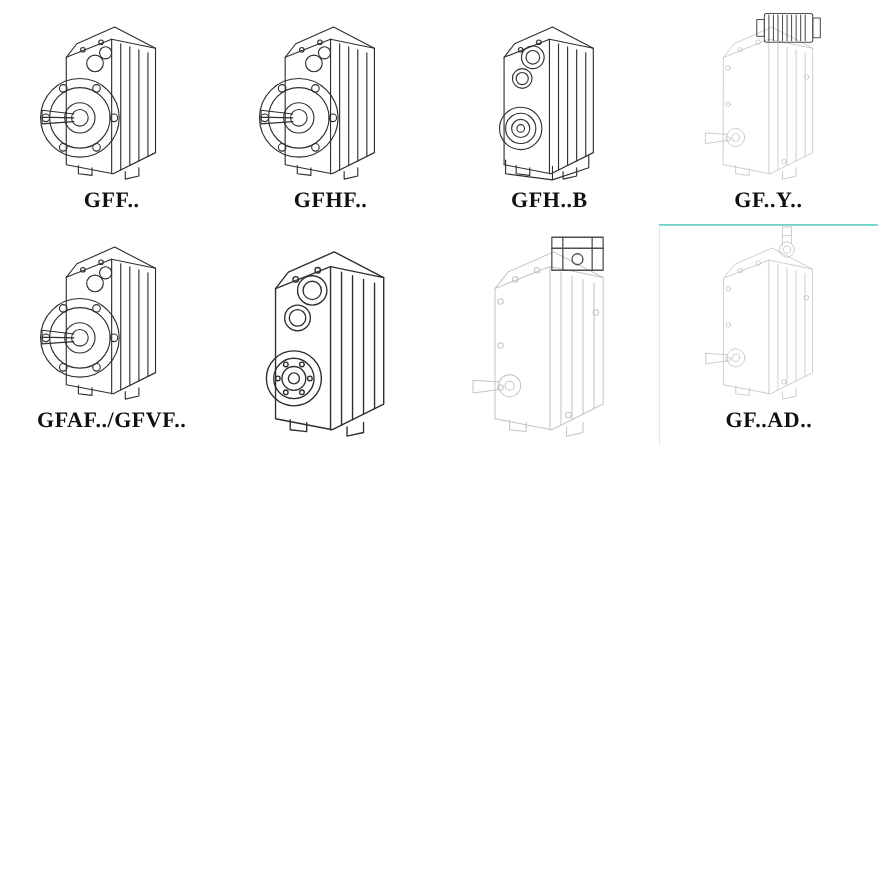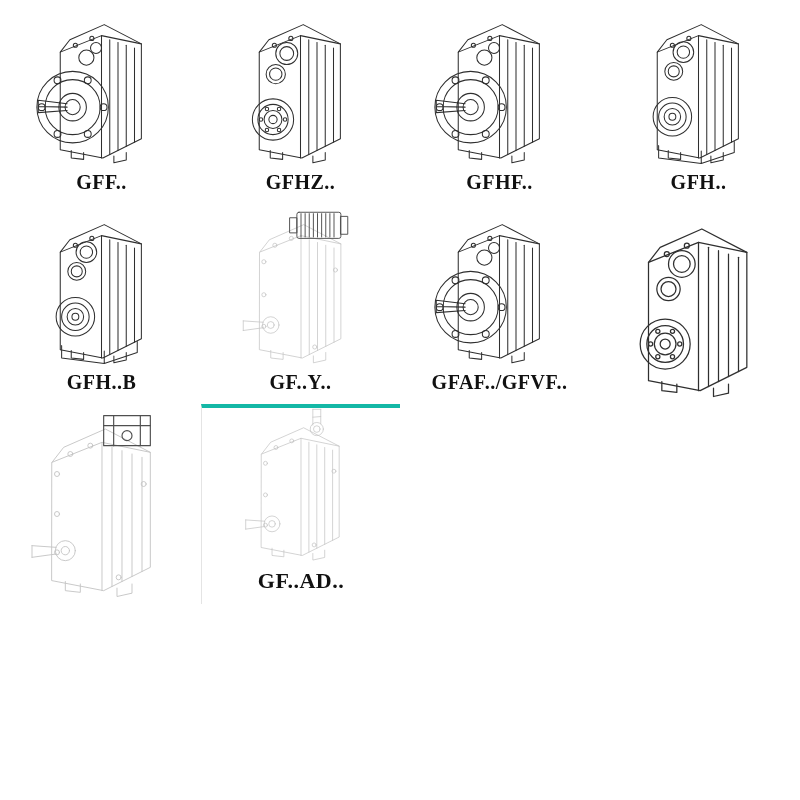--- a/index.html
+++ b/index.html
@@ -24,21 +24,21 @@
   figure.cell svg.drawing{display:block;}
   figcaption{
     font-weight:bold;
     font-size:20px;
     letter-spacing:.5px;
     color:#111111;
     margin:2px 0 10px;
     white-space:nowrap;
   }
   .grid > figure:nth-child(n+9) figcaption{font-size:22px;}
-  .cell-border{border-left:1px solid #e4e4e4;border-top:4px solid #14b8a6;}
+  .cell-border{border-left:1px solid #e4e4e4;border-top:1px solid #14b8a6;}
   
   .lineart{fill:none;stroke:#2f2f2f;stroke-width:1.5;stroke-linecap:round;stroke-linejoin:round;}
   .ghostart{fill:none;stroke:#c4c4c4;stroke-width:1.1;stroke-linecap:round;stroke-linejoin:round;}
   .motorart{fill:none;stroke:#4f4f4f;stroke-width:1.4;stroke-linecap:round;stroke-linejoin:round;}
   .defs-holder{position:absolute;width:0;height:0;overflow:hidden;}
 </style>
 </head>
 <body>
 
 <svg class="defs-holder" aria-hidden="true">
@@ -179,40 +179,28 @@
 <div class="grid">
 
   <figure class="cell">
     <svg class="drawing" width="185" height="212" viewBox="0 0 200 240">
         <use href="#v-flange"></use>
       </svg>
     <figcaption>GFF..</figcaption>
   </figure>
 
 
-  <figure class="cell">
-    <svg class="drawing" width="185" height="212" viewBox="0 0 200 240">
-        <use href="#v-hollow"></use>
-      </svg>
-    <figcaption>GFHZ..</figcaption>
-  </figure>
 
   <figure class="cell">
     <svg class="drawing" width="185" height="212" viewBox="0 0 200 240">
         <use href="#v-flange"></use>
       </svg>
     <figcaption>GFHF..</figcaption>
   </figure>
 
-  <figure class="cell">
-    <svg class="drawing" width="185" height="212" viewBox="0 0 200 240">
-        <use href="#v-foot"></use>
-      </svg>
-    <figcaption>GFH..</figcaption>
-  </figure>
 
   <figure class="cell">
     <svg class="drawing" width="185" height="212" viewBox="0 0 200 240">
         <use href="#v-foot"></use>
       </svg>
     <figcaption>GFH..B</figcaption>
   </figure>
 
 
   <figure class="cell">

